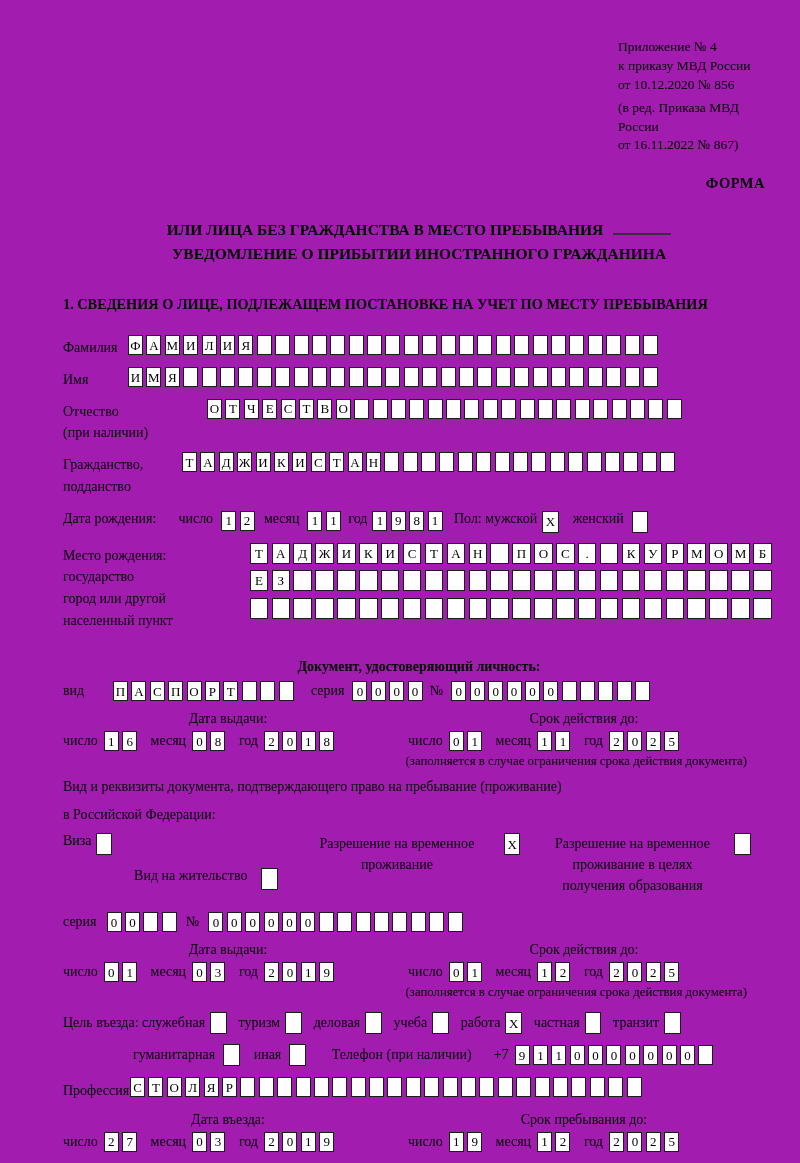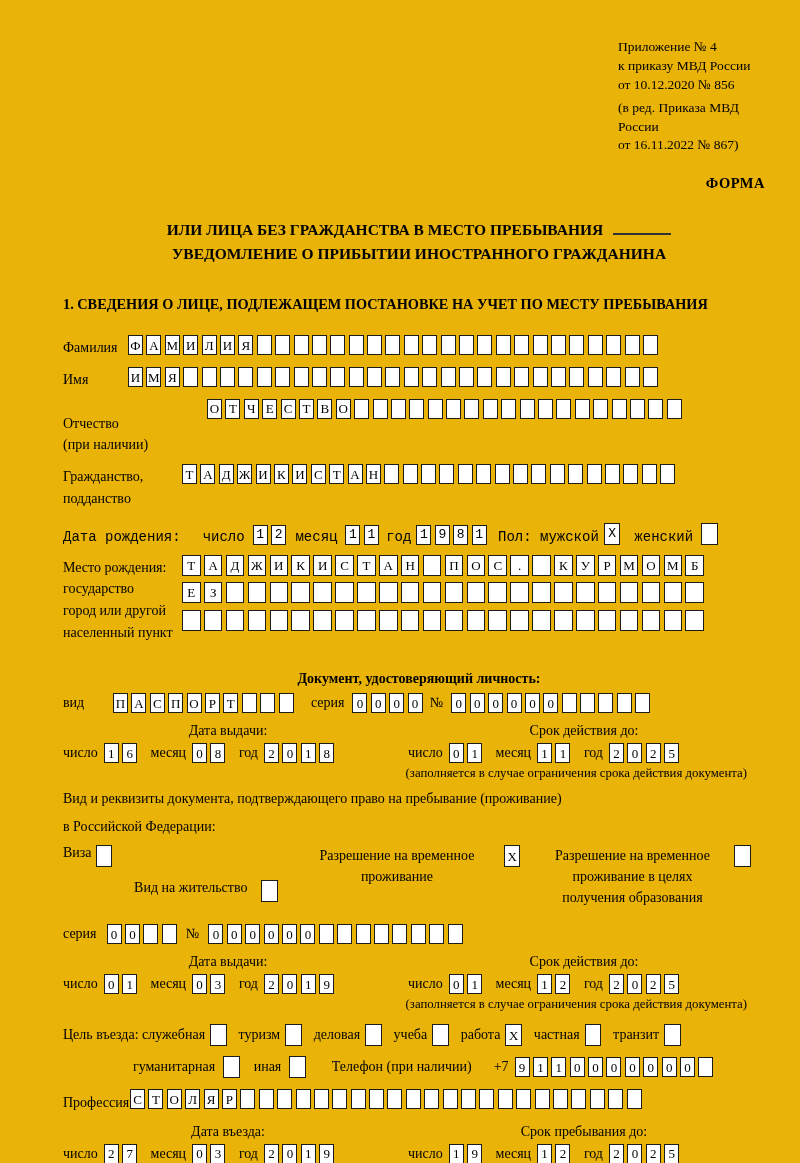--- a/index.html
+++ b/index.html
@@ -1,18 +1,18 @@
 <!DOCTYPE html>
 <html><head>
 <meta charset="utf-8">
 <style>
   * { margin:0; padding:0; box-sizing:border-box; }
   html,body { background:#ffffff; }
   body { font-family:"Liberation Serif","DejaVu Serif",serif; color:#000; }
-  .page { position:relative; width:800px; height:1163px; background:#eab308; padding:38px 25px 20px 63px; overflow:hidden; }
+  .page { position:relative; width:800px; height:1163px; background:#a21caf; padding:38px 25px 20px 63px; overflow:hidden; }
 
   
   .hdr { margin-left:555px; font-size:13.5px; line-height:1.4; }
   .hdr .gap { height:4px; }
   .forma { text-align:right; margin:20px 10px 0 0; font-weight:bold; font-size:14.5px; letter-spacing:.5px; }
 
   
   .title { text-align:center; font-weight:bold; font-size:15.5px; line-height:1.55; margin-top:26px; }
   .blank-line { display:inline-block; width:58px; border-bottom:2px solid #333; height:14px; margin-left:10px; }
 
@@ -148,21 +148,21 @@
           <span class="cell"></span>
           <span class="cell"></span>
           <span class="cell"></span>
           <span class="cell"></span>
           <span class="cell"></span>
           <span class="cell"></span>
         </div>
     </div>
 
     <div class="row">
-      <div class="lblcol" style="width:144px;margin-top:12px;">Отчество
+      <div class="lblcol" style="width:144px;">Отчество
 (при наличии)</div>
       <div class="cells">
           <span class="cell">О</span>
           <span class="cell">Т</span>
           <span class="cell">Ч</span>
           <span class="cell">Е</span>
           <span class="cell">С</span>
           <span class="cell">Т</span>
           <span class="cell">В</span>
           <span class="cell">О</span>
@@ -214,21 +214,21 @@
           <span class="cell"></span>
           <span class="cell"></span>
           <span class="cell"></span>
           <span class="cell"></span>
           <span class="cell"></span>
           <span class="cell"></span>
           <span class="cell"></span>
         </div>
     </div>
 
-    <div class="row inline" style="margin-top:13px; align-items:flex-end;font-family:Liberation Mono, monospace;">
+    <div class="row inline" style="margin-top:13px; align-items:flex-start;">
       <span>Дата рождения:</span>
       <span style="width:22px;"></span>
       <span style="margin-right:8px;">число</span>
       <span class="cells">
           <span class="cell">1</span>
           <span class="cell">2</span>
         </span>
       <span style="margin:0 8px 0 6px;">месяц</span>
       <span class="cells">
           <span class="cell">1</span>
@@ -244,21 +244,21 @@
       <span style="margin:0 5px 0 8px;">Пол: мужской</span>
       <span class="chk">
           <span class="cell">X</span>
         </span>
       <span style="margin:0 8px 0 14px;">женский</span>
       <span class="chk">
           <span class="cell"></span>
         </span>
     </div>
 
-    <div class="row" style="margin-top:10px;">
+    <div class="row" style="margin-top:10px;justify-content:space-between;">
       <div class="lblcol" style="width:119px;">Место рождения:
 государство
 город или другой
 населенный пункт</div>
       <div class="stack2">
         <div class="cells wide">
             <span class="cell">Т</span>
             <span class="cell">А</span>
             <span class="cell">Д</span>
             <span class="cell">Ж</span>

